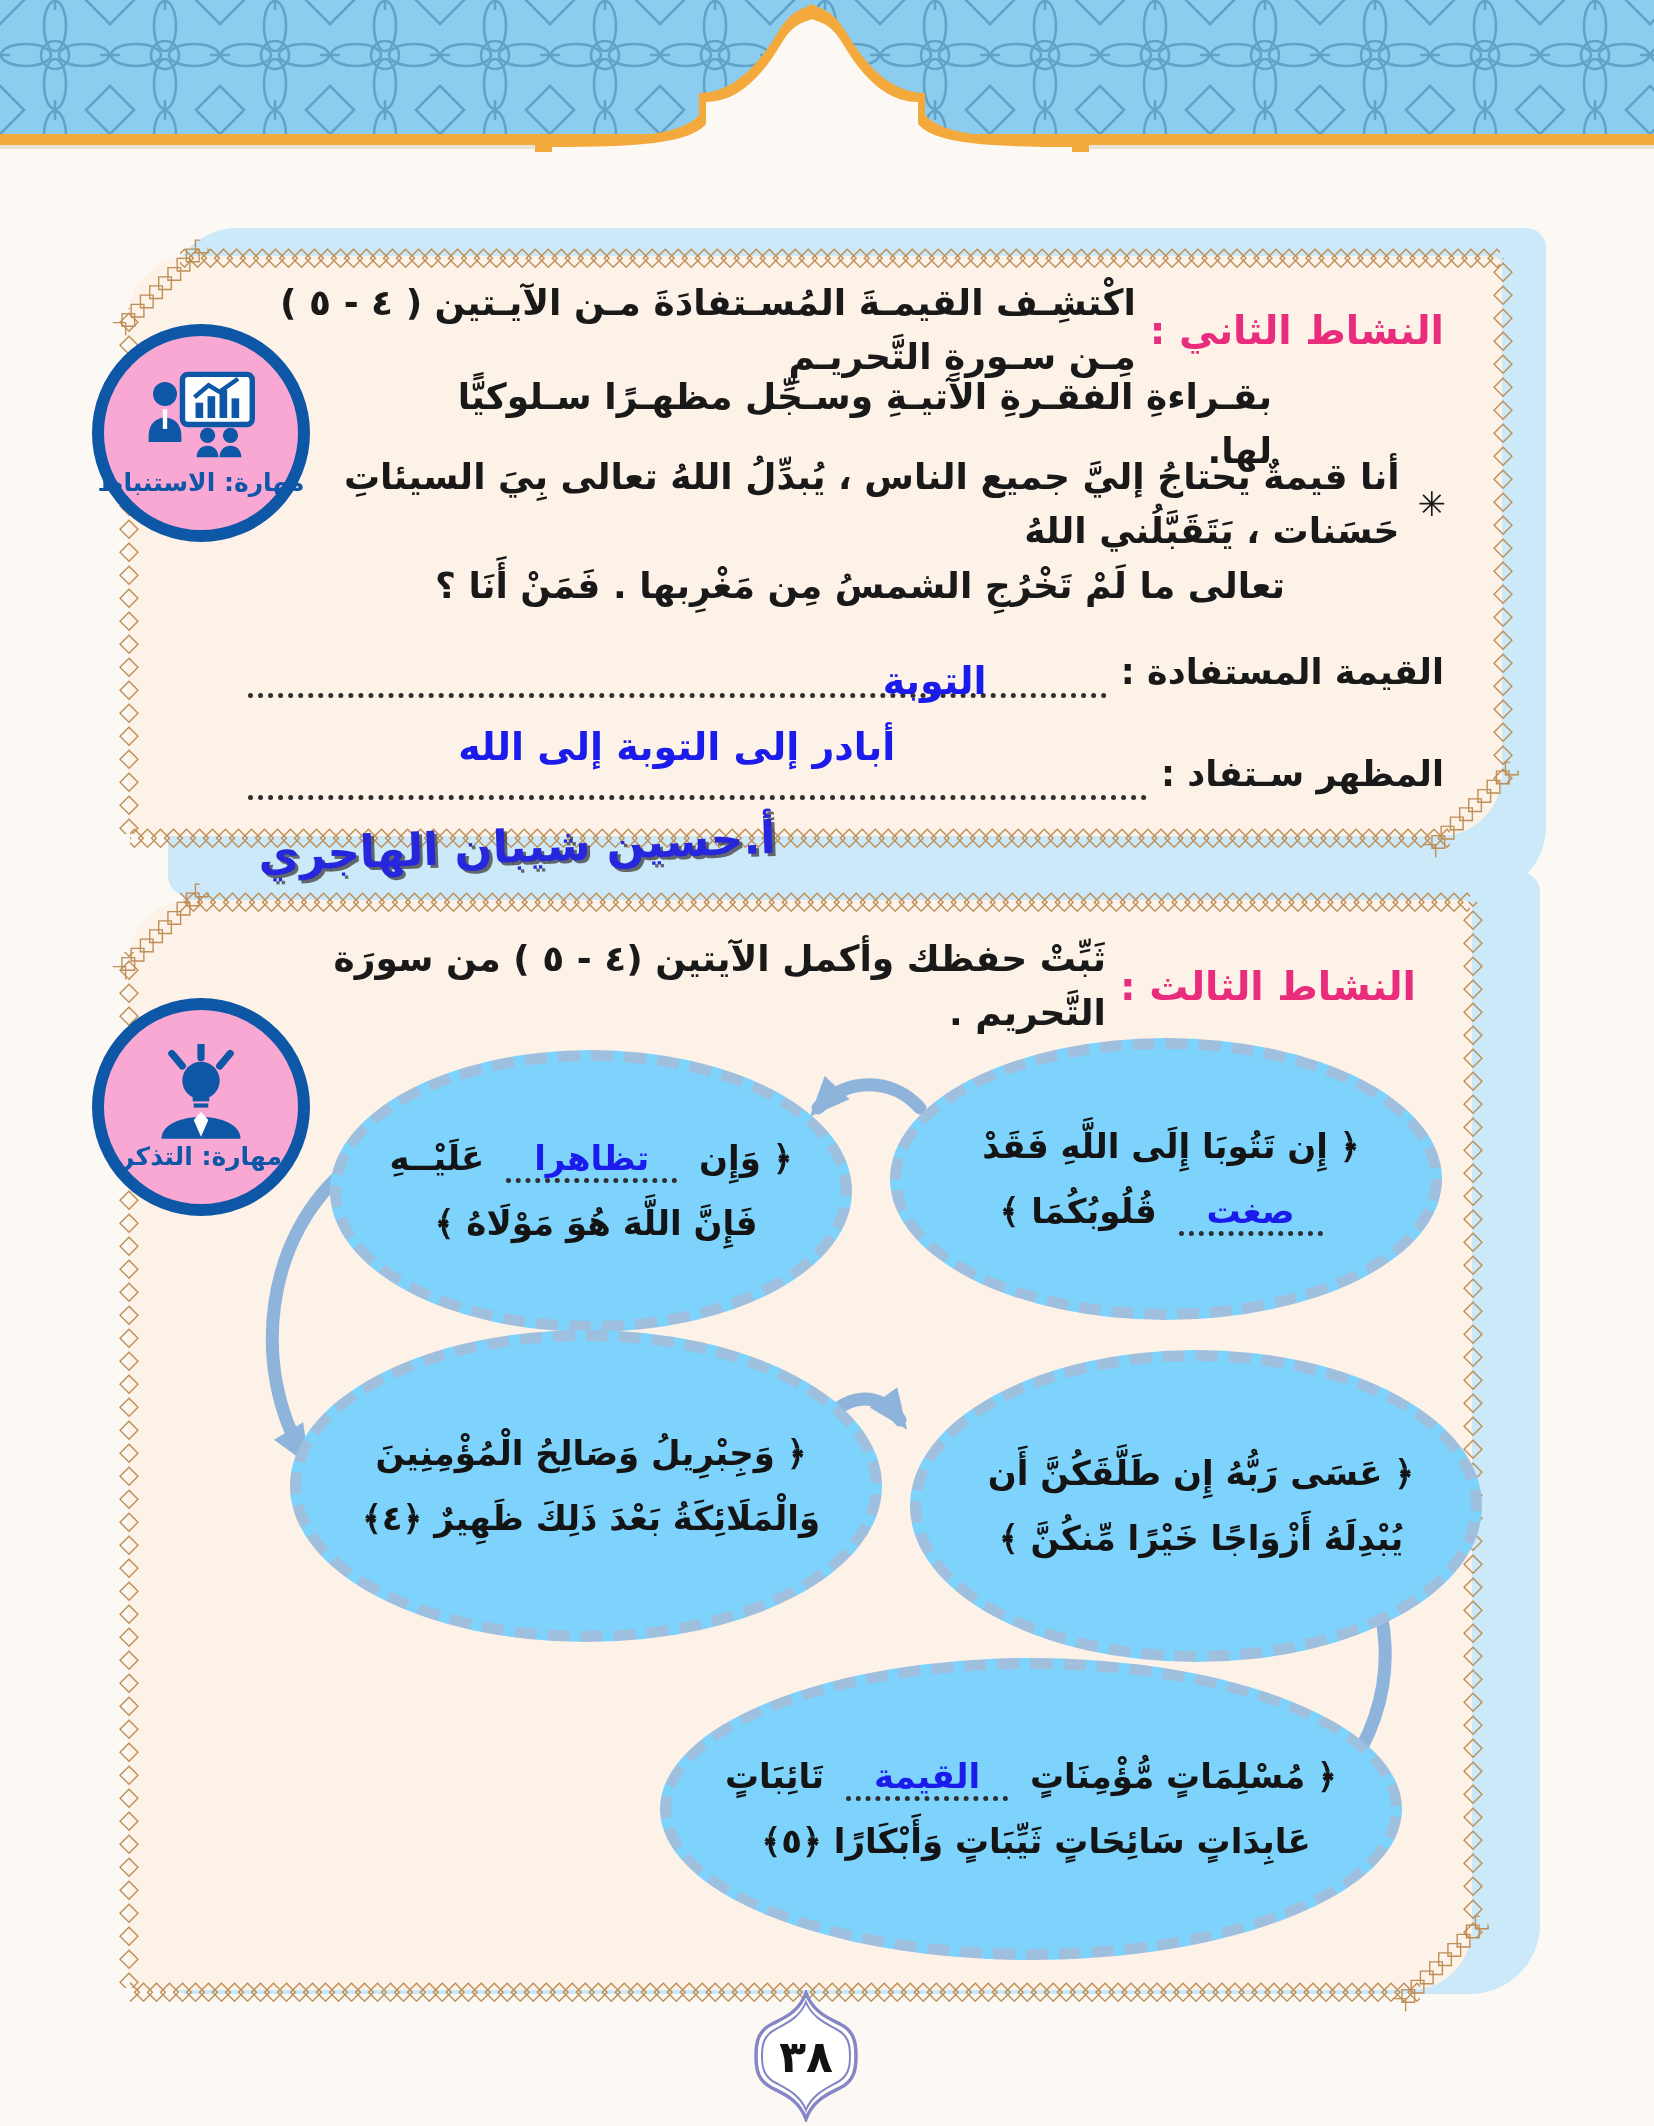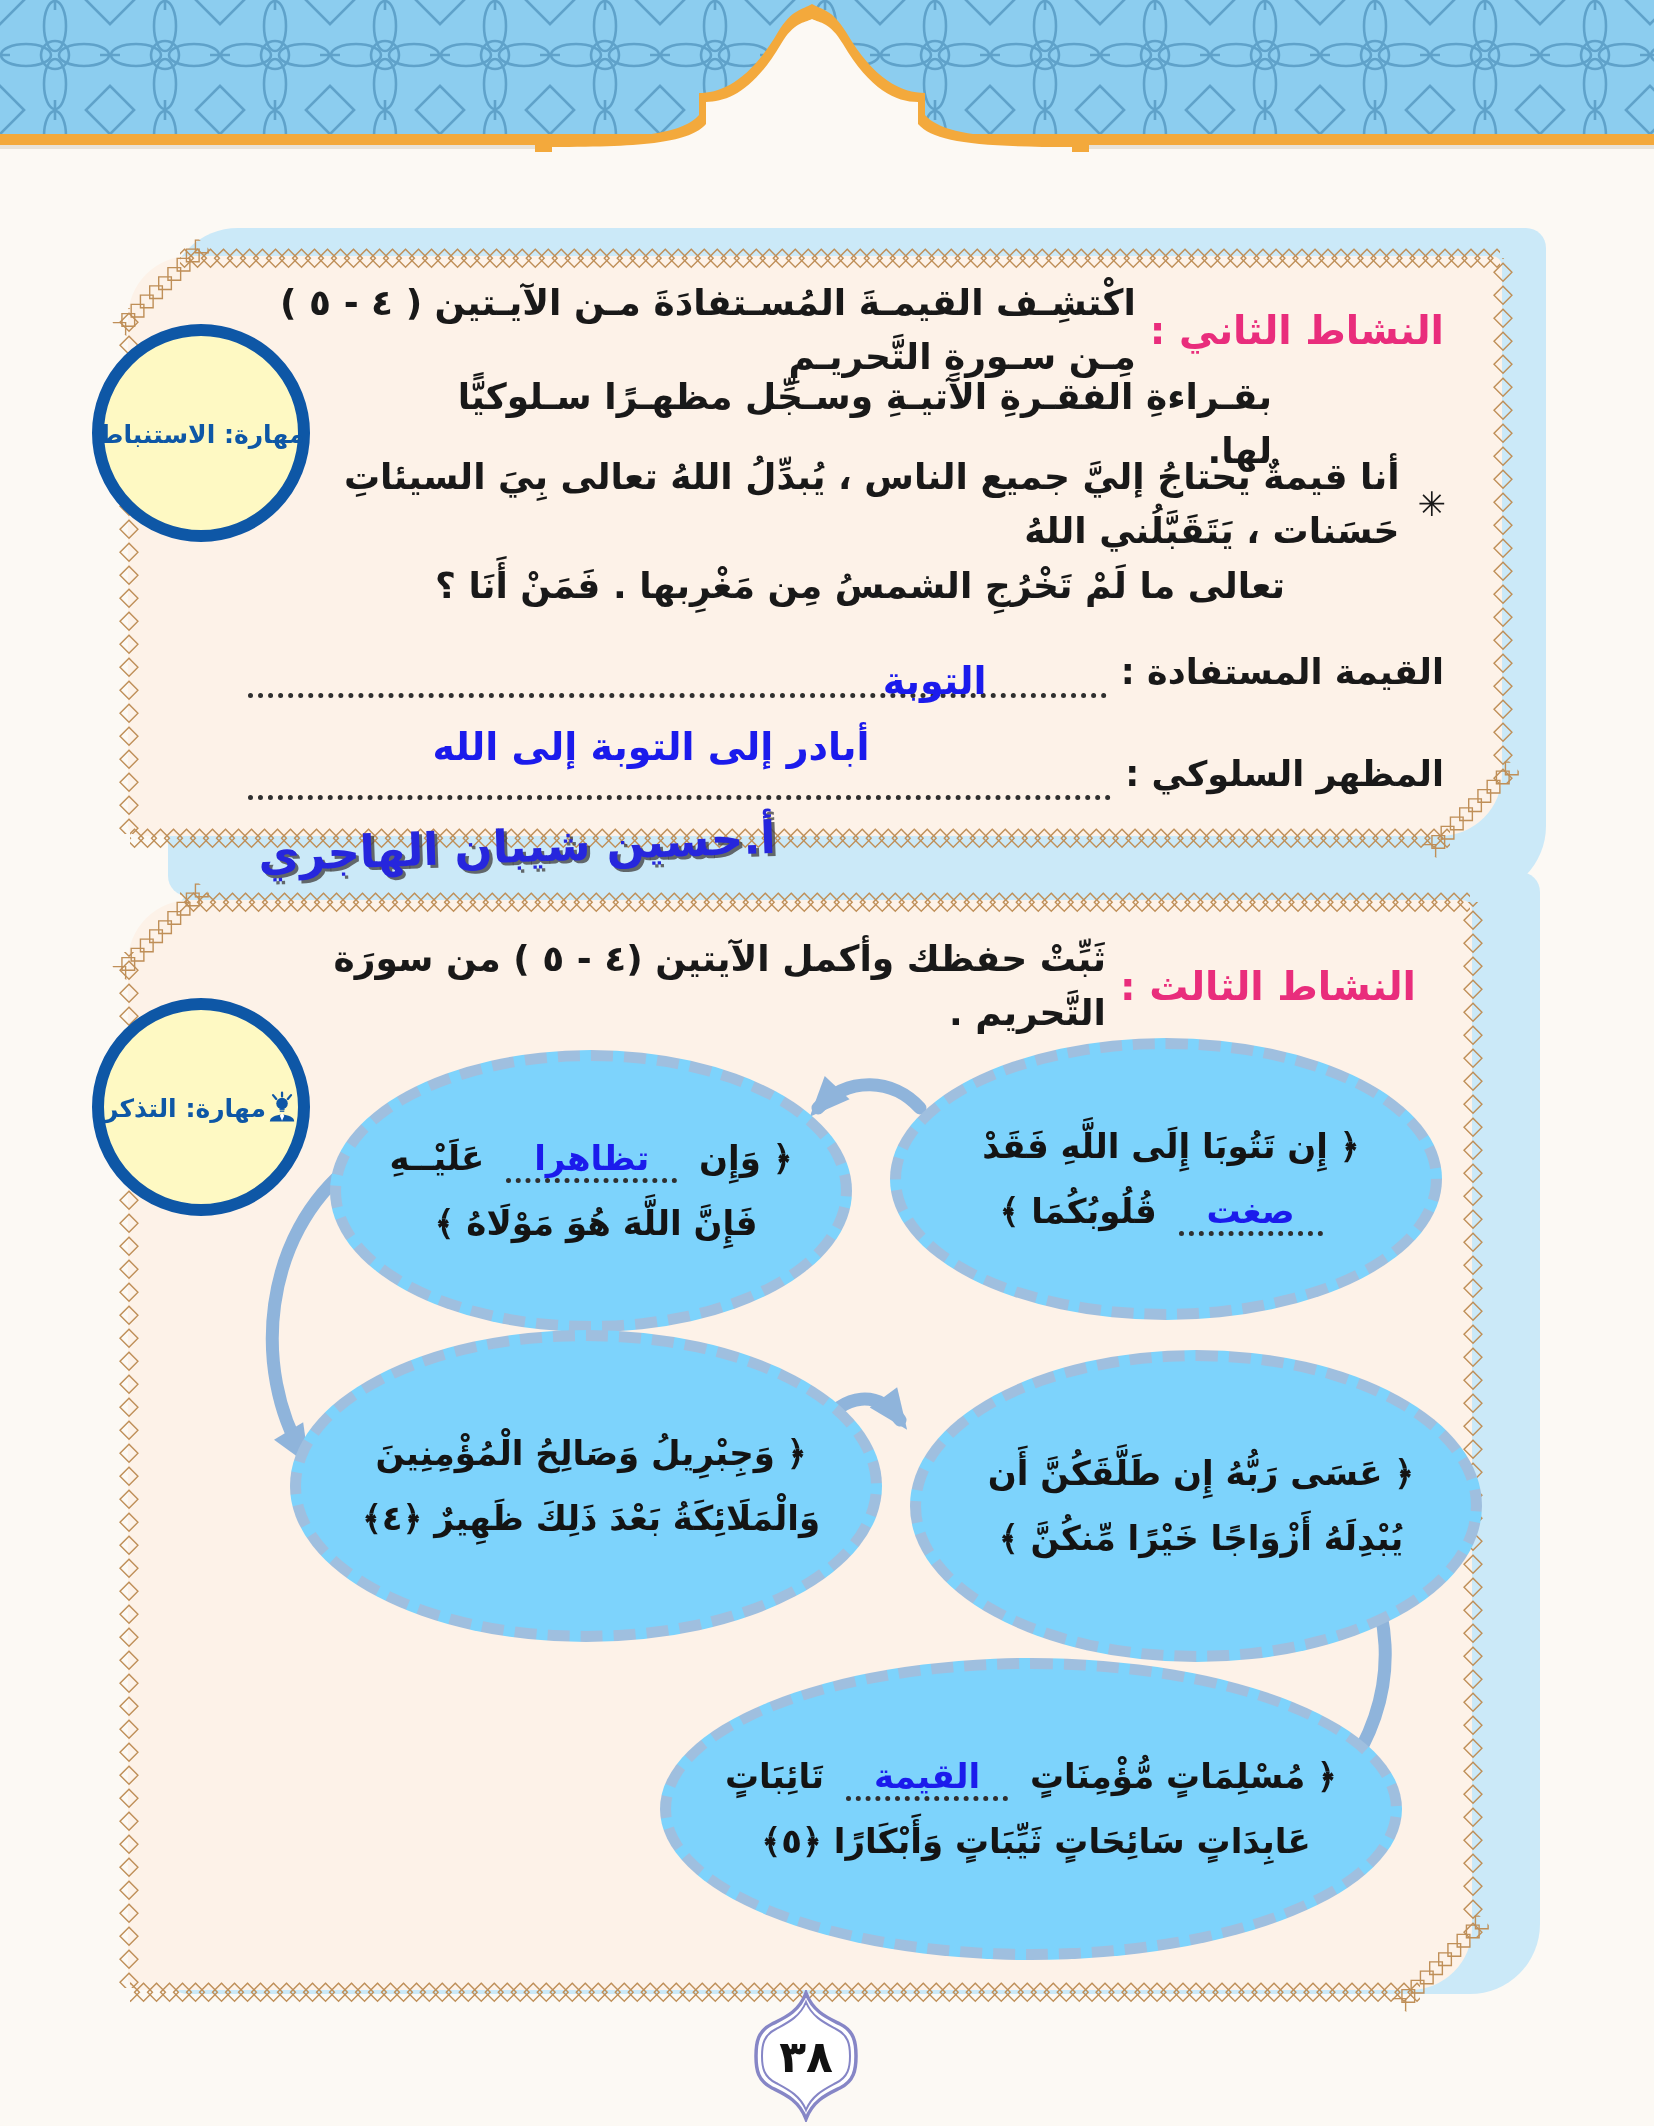--- a/index.html
+++ b/index.html
@@ -39,22 +39,22 @@
   .a1{ top:372px; right:58px; left:120px; height:70px; }
   .a2{ top:452px; right:58px; left:120px; height:92px; }
   .anslabel{ font-size:35px; color:#191919; white-space:nowrap; padding-bottom:6px; }
   .dotline{ flex:1; position:relative; border-bottom:5px dotted #2f2f2f; height:100%; margin-right:14px; }
   .handw{ position:absolute; color:#1b1bec; font-size:38px; font-weight:bold; white-space:nowrap; }
   .hw1{ right:14%; bottom:-10px; }
   .hw2{ right:28%; bottom:26px; }
   .sig{ position:absolute; left:258px; top:820px; z-index:4; font-size:45px; font-weight:bold;
         color:#2626dd; text-shadow:3px 3px 0 rgba(70,70,70,.8); transform:rotate(-2deg); }
   
-  .badge{ position:absolute; width:218px; height:218px; border-radius:50%; background:#fef9c3;
-          border:12px solid #0e57a6; z-index:5; display:flex; flex-direction:row;
+  .badge{ position:absolute; width:218px; height:218px; border-radius:50%; background:#f9a8d4;
+          border:12px solid #0e57a6; z-index:5; display:flex; flex-direction:column;
           align-items:center; justify-content:center; }
   .badge1{ left:92px; top:324px; }
   .badge2{ left:92px; top:998px;align-items:center; }
   .badge-label{ font-size:25px; font-weight:bold; color:#0e57a6; margin-top:2px; white-space:nowrap; }
   
   .t3{ top:46px; right:56px; left:150px; height:80px; }
   .oval{ position:absolute; border:11px dashed #9fbfdf; border-radius:50%; background:#7dd3fc;
          display:flex; flex-direction:column; align-items:center; justify-content:center;
          text-align:center; z-index:3; }
   .vline{ font-size:34px; font-weight:bold; color:#141414; line-height:1.9; white-space:nowrap; }
@@ -126,21 +126,21 @@
       <span class="btext">تعالى ما لَمْ تَخْرُجِ الشمسُ مِن مَغْرِبها . فَمَنْ أَنَا ؟</span>
     </div>
 
     <div class="ansrow a1">
       <span class="anslabel">القيمة المستفادة :</span>
       <span class="dotline">
         <span class="handw hw1">التوبة</span>
       </span>
     </div>
     <div class="ansrow a2">
-      <span class="anslabel">المظهر السلوكي :</span>
+      <span class="anslabel">المظهر سـتفاد :</span>
       <span class="dotline">
         <span class="handw hw2">أبادر إلى التوبة إلى الله</span>
       </span>
     </div>
   </div>
 
   <div class="badge badge1">
     <svg width="112" height="96" viewBox="0 0 100 88">
       <g fill="#0e57a6">
         <rect x="33" y="4" width="64" height="46" rx="5" fill="#fff" stroke="#0e57a6" stroke-width="5"></rect>

